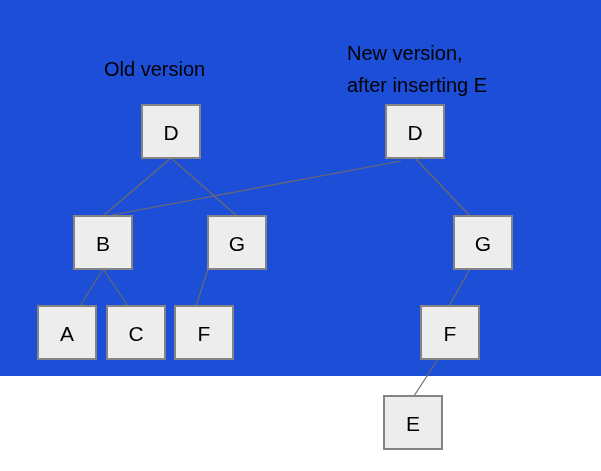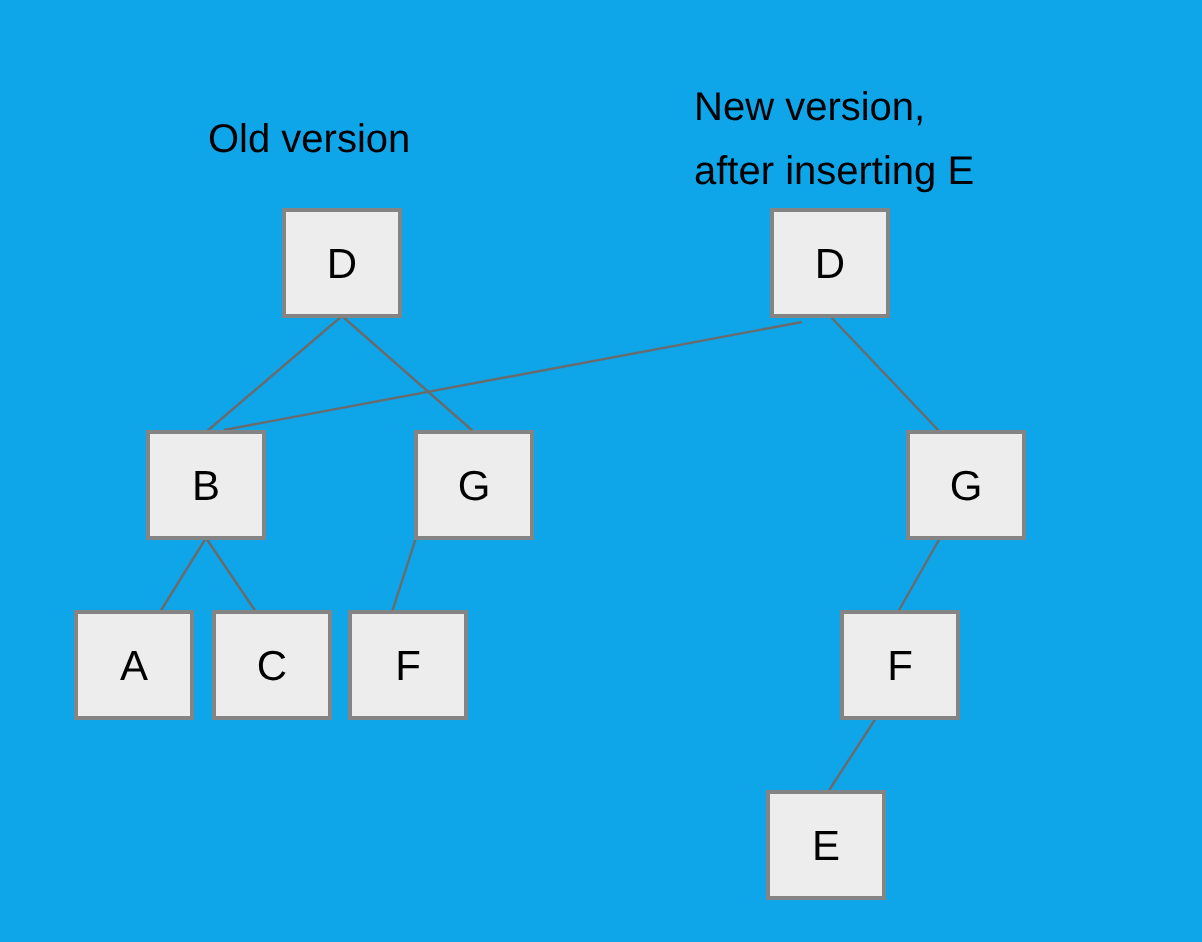--- a/index.html
+++ b/index.html
@@ -9,22 +9,22 @@
   }
   body {
     width: 601px;
     height: 471px;
     font-family: "Liberation Sans", sans-serif;
     overflow: hidden;
   }
   #diagram-root {
     position: relative;
     width: 601px;
-    height: 471px;
-    background: #0ea5e9;
+    height: 376px;
+    background: #1d4ed8;
   }
   svg#diagram-svg {
     position: absolute;
     top: 0;
     left: 0;
     width: 601px;
     height: 471px;
     display: block;
   }
   .tree-title {

